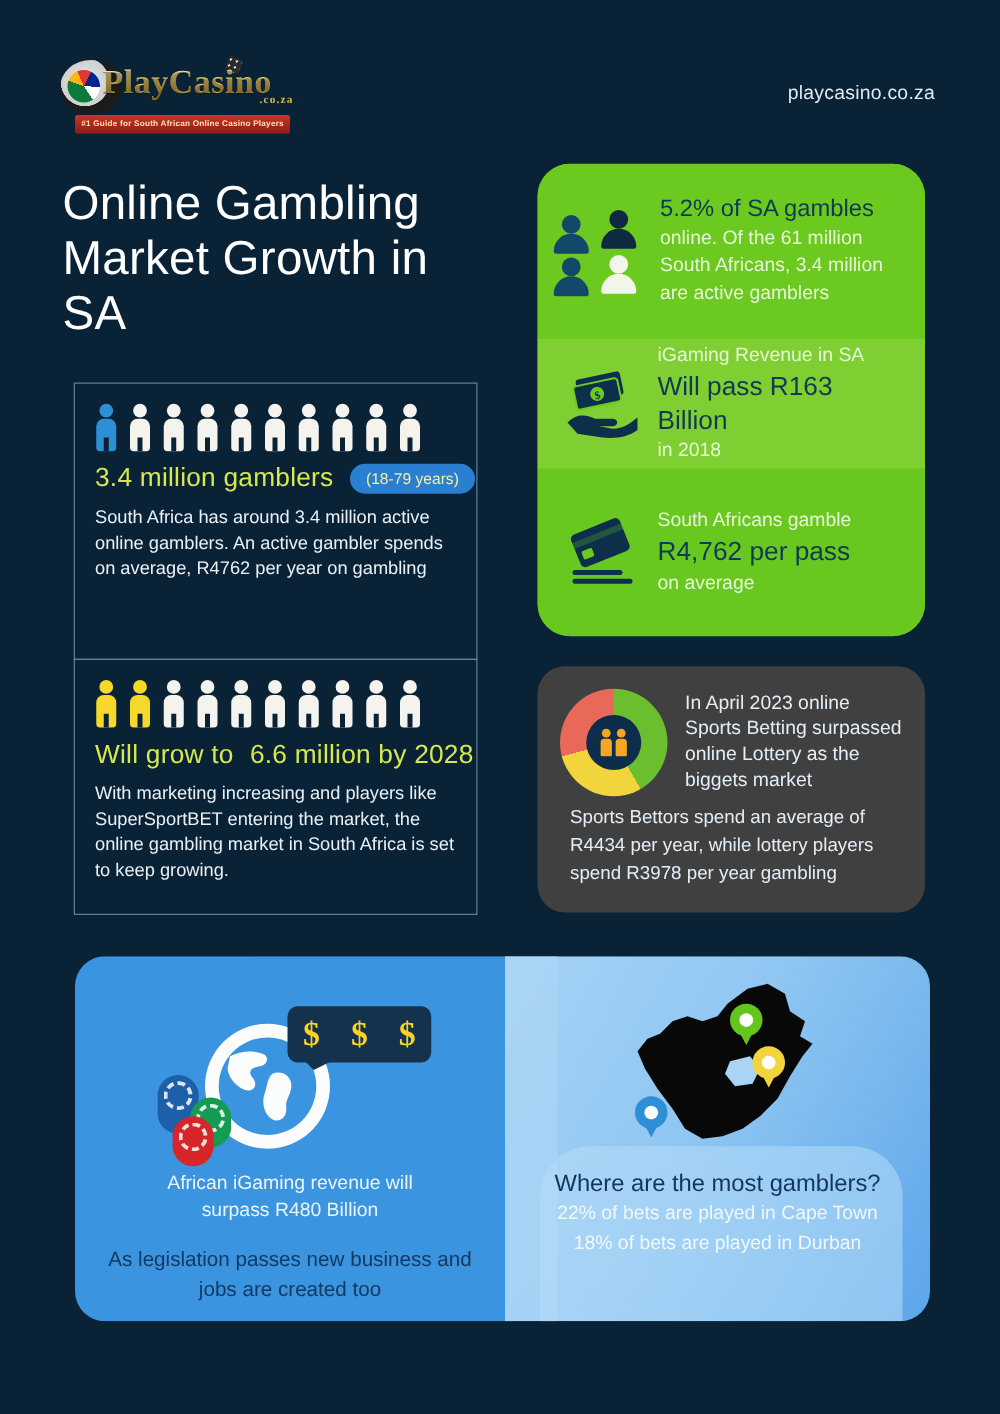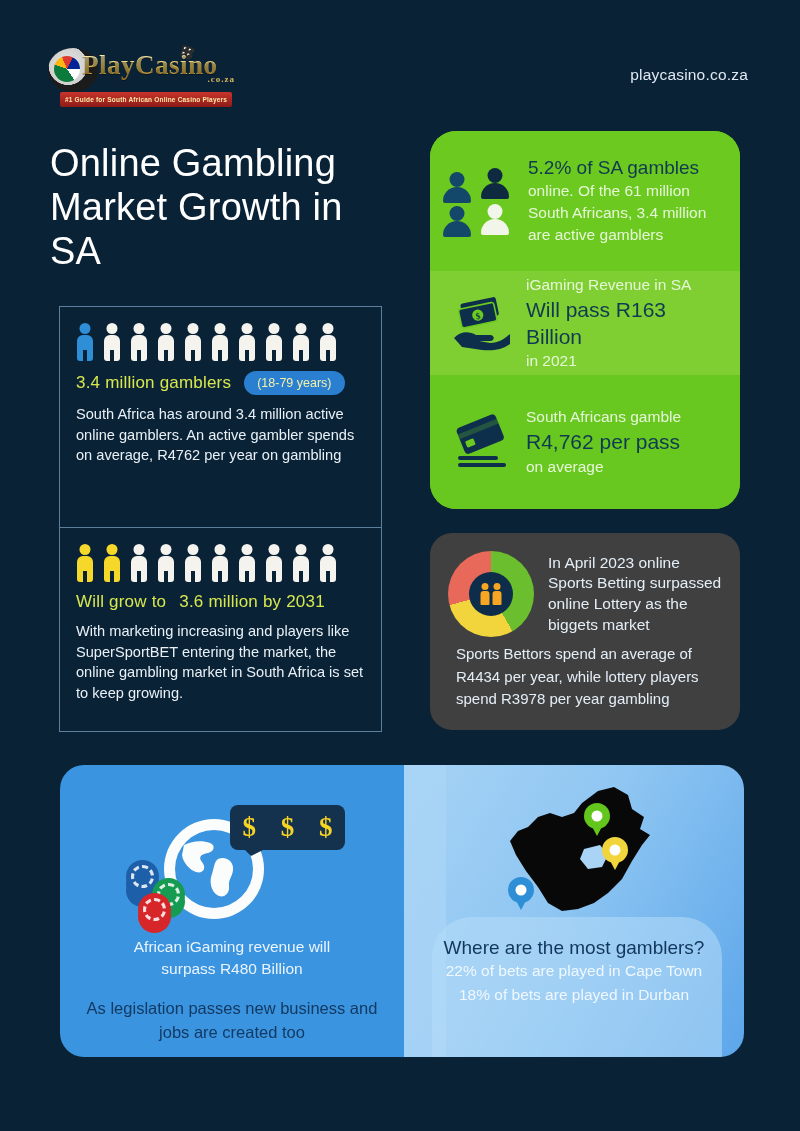--- a/index.html
+++ b/index.html
@@ -54,21 +54,21 @@
     width:11px;height:11px;border-radius:50%;}
   .person .body{position:absolute;left:50%;top:12px;transform:translateX(-50%);
     width:16px;height:26px;border-radius:6px 6px 3px 3px;}
   .person .body:after{content:"";position:absolute;left:50%;bottom:0;transform:translateX(-50%);
     width:4px;height:11px;background:#0a2236;}
   .p-white .head,.p-white .body{background:#f4f3ee;}
   .p-blue  .head,.p-blue  .body{background:#2f8fd6;}
   .p-yellow .head,.p-yellow .body{background:#f5d82a;}
 
   .stat-line{display:flex;align-items:center;gap:13px;padding:10px 0 0 16px;}
-  .stat-yellow{color:#d7e84e;font-size:17px;letter-spacing:.2px;}
+  .stat-yellow{color:#d7e84e;font-size:21px;letter-spacing:.2px;}
   .pill{background:#2a7fd0;color:#f3f0a8;font-size:12.5px;
     padding:5px 13px;border-radius:14px;white-space:nowrap;}
   .desc{padding:9px 14px 0 16px;color:#e9f1f7;font-size:14.6px;line-height:1.42;}
 
   
   .green-panel{position:absolute;left:430px;top:131px;width:310px;height:378px;
     border-radius:26px;overflow:hidden;background:#63c61c;}
   .gsec{position:relative;display:flex;align-items:center;box-sizing:border-box;}
   #gsec1{height:140px;background:#6cc91f;padding:0 18px 0 12px;}
   #gsec2{height:104px;background:#7fcf33;padding:0 18px 0 20px;}
@@ -253,21 +253,21 @@
           <div class="head"></div>
           <div class="body"></div>
         </div>
       <div class="person p-white">
           <div class="head"></div>
           <div class="body"></div>
         </div>
     </div>
     <div class="stat-line">
       <div class="stat-yellow">Will grow to</div>
-      <div class="stat-yellow">3.6 million by 2031</div>
+      <div class="stat-yellow">6.6 million by 2028</div>
     </div>
     <div class="desc">With marketing increasing and players like SuperSportBET entering the market, the online gambling market in South Africa is set to keep growing.</div>
   </div>
 
   <div class="green-panel">
 
     <div class="gsec" id="gsec1">
       <div class="icon-people4">
         <div class="ip ip-dark" style="left:0;top:8px;">
             <div class="h"></div>
@@ -300,21 +300,21 @@
             <rect x="10" y="11" width="36" height="19" rx="2.5" fill="#0d2f4c" stroke="#6cc91f" stroke-width="1.6"></rect>
             <circle cx="28" cy="20.5" r="5.6" fill="#6cc91f"></circle>
             <text x="28" y="24.5" font-size="9" text-anchor="middle" fill="#0d2f4c" font-family="Liberation Serif, serif" font-weight="bold">$</text>
           </g>
           <path d="M4 44 C12 36 20 38 26 41 L40 41 C45 41 45 47 40 47 L29 47 L40 49 C50 49 56 43 60 40 L60 50 C52 56 42 57 32 56 L12 53 Z" fill="#0d2f4c"></path>
         </svg>
       </div>
       <div class="gtext">
         <div class="g-light">iGaming Revenue in SA</div>
         <div class="g-big">Will pass R163 Billion</div>
-        <div class="g-light">in 2021</div>
+        <div class="g-light">in 2018</div>
       </div>
     </div>
 
     <div class="gsec" id="gsec3">
       <div class="icon-card">
         <svg viewBox="0 0 62 56" width="62" height="56" aria-hidden="true">
           <g transform="rotate(-22 31 22)">
             <rect x="10" y="6" width="42" height="28" rx="4" fill="#0d2f4c"></rect>
             <rect x="10" y="12" width="42" height="5" fill="#6cc91f" opacity=".25"></rect>
             <rect x="14" y="21" width="9" height="7" rx="1.5" fill="#6cc91f"></rect>

